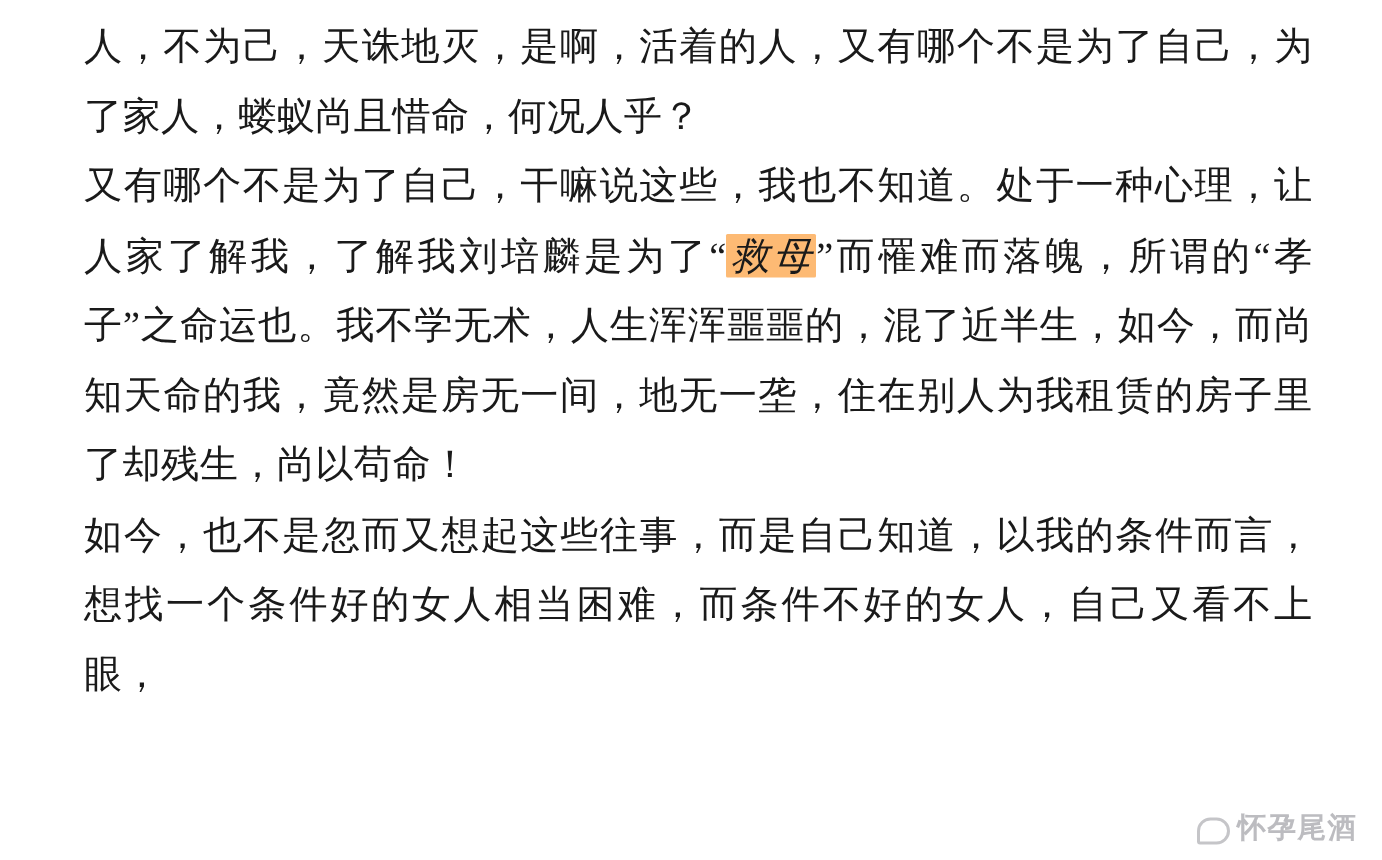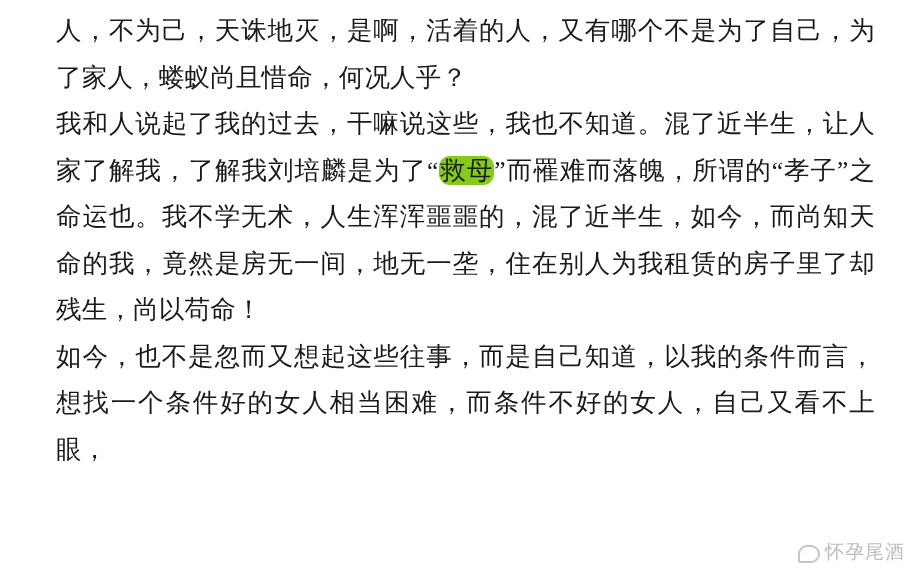--- a/index.html
+++ b/index.html
@@ -28,35 +28,37 @@
     letter-spacing: 0.2px;
     text-align: justify;
     text-justify: inter-character;
   }
   .para {
     margin: 0;
     text-indent: 0;
     white-space: normal;
   }
   .highlight {
-    background: #84cc16;
+    background: #fdba74;
     padding: 0 1px;
-    border-radius: 11px;
+    border-radius: 1px;
+    font-style: italic;
   }
   .watermark {
     position: absolute;
     right: 16px;
     bottom: 8px;
     font-family: "Liberation Sans", sans-serif;
     font-size: 19px;
     color: #b9b9bd;
     letter-spacing: 1px;
     opacity: 0.95;
     pointer-events: none;
     white-space: nowrap;
+    font-weight: bold;
   }
   .watermark .wm-logo {
     display: inline-block;
     width: 22px;
     height: 18px;
     margin-right: 5px;
     vertical-align: -3px;
     position: relative;
   }
   .watermark .wm-logo::before {
@@ -73,21 +75,21 @@
 
 <div id="page">
 
   <div class="doc-body">
 
     <p class="para">
       <span>人，不为己，天诛地灭，是啊，活着的人，又有哪个不是为了自己，为了家人，蝼蚁尚且惜命，何况人乎？</span>
     </p>
 
     <p class="para">
-      <span>我和人说起了我的过去，干嘛说这些，我也不知道。混了近半生，让人家了解我，了解我刘培麟是为了“</span><span class="highlight">救母</span><span>”而罹难而落魄，所谓的“孝子”之命运也。我不学无术，人生浑浑噩噩的，混了近半生，如今，而尚知天命的我，竟然是房无一间，地无一垄，住在别人为我租赁的房子里了却残生，尚以苟命！</span>
+      <span>又有哪个不是为了自己，干嘛说这些，我也不知道。处于一种心理，让人家了解我，了解我刘培麟是为了“</span><span class="highlight">救母</span><span>”而罹难而落魄，所谓的“孝子”之命运也。我不学无术，人生浑浑噩噩的，混了近半生，如今，而尚知天命的我，竟然是房无一间，地无一垄，住在别人为我租赁的房子里了却残生，尚以苟命！</span>
     </p>
 
 
 
     <p class="para">
       <span>如今，也不是忽而又想起这些往事，而是自己知道，以我的条件而言，想找一个条件好的女人相当困难，而条件不好的女人，自己又看不上眼，</span>
     </p>
 
   </div>
 

